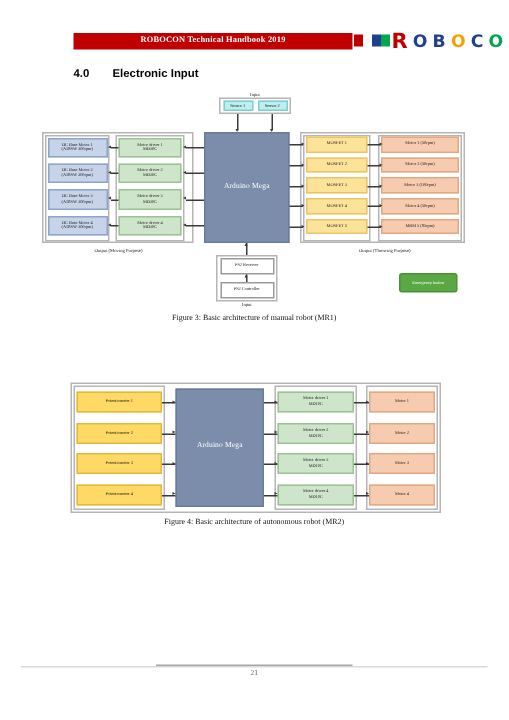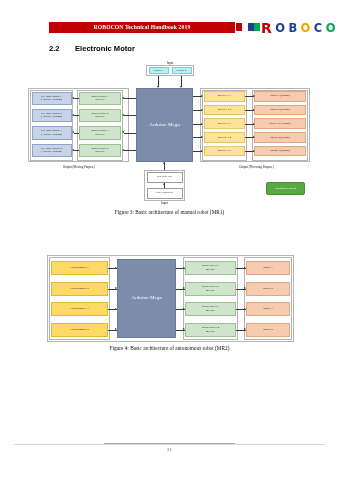--- a/index.html
+++ b/index.html
@@ -242,21 +242,21 @@
         <span class="lw-b">B</span>
         <span class="lw-o2">O</span>
         <span class="lw-c">C</span>
         <span class="lw-o3">O</span>
         <span class="lw-n">N</span>
       </div>
     </div>
   </div>
 
   <div class="section-heading">
-    <span class="num">2.2</span><span>Electronic Motor</span>
+    <span class="num">4.0</span><span>Electronic Input</span>
   </div>
 
   <div>
 
     <div class="dlabel" style="left:152px; top:60.5px; width:36px;">Input</div>
 
     <div class="frame" style="left:146px; top:65px; width:48px; height:11px;"></div>
 
     <div class="node cyan" style="left:148.5px; top:67px; width:20px; height:7px;">
       <span>Sensor 1</span>

